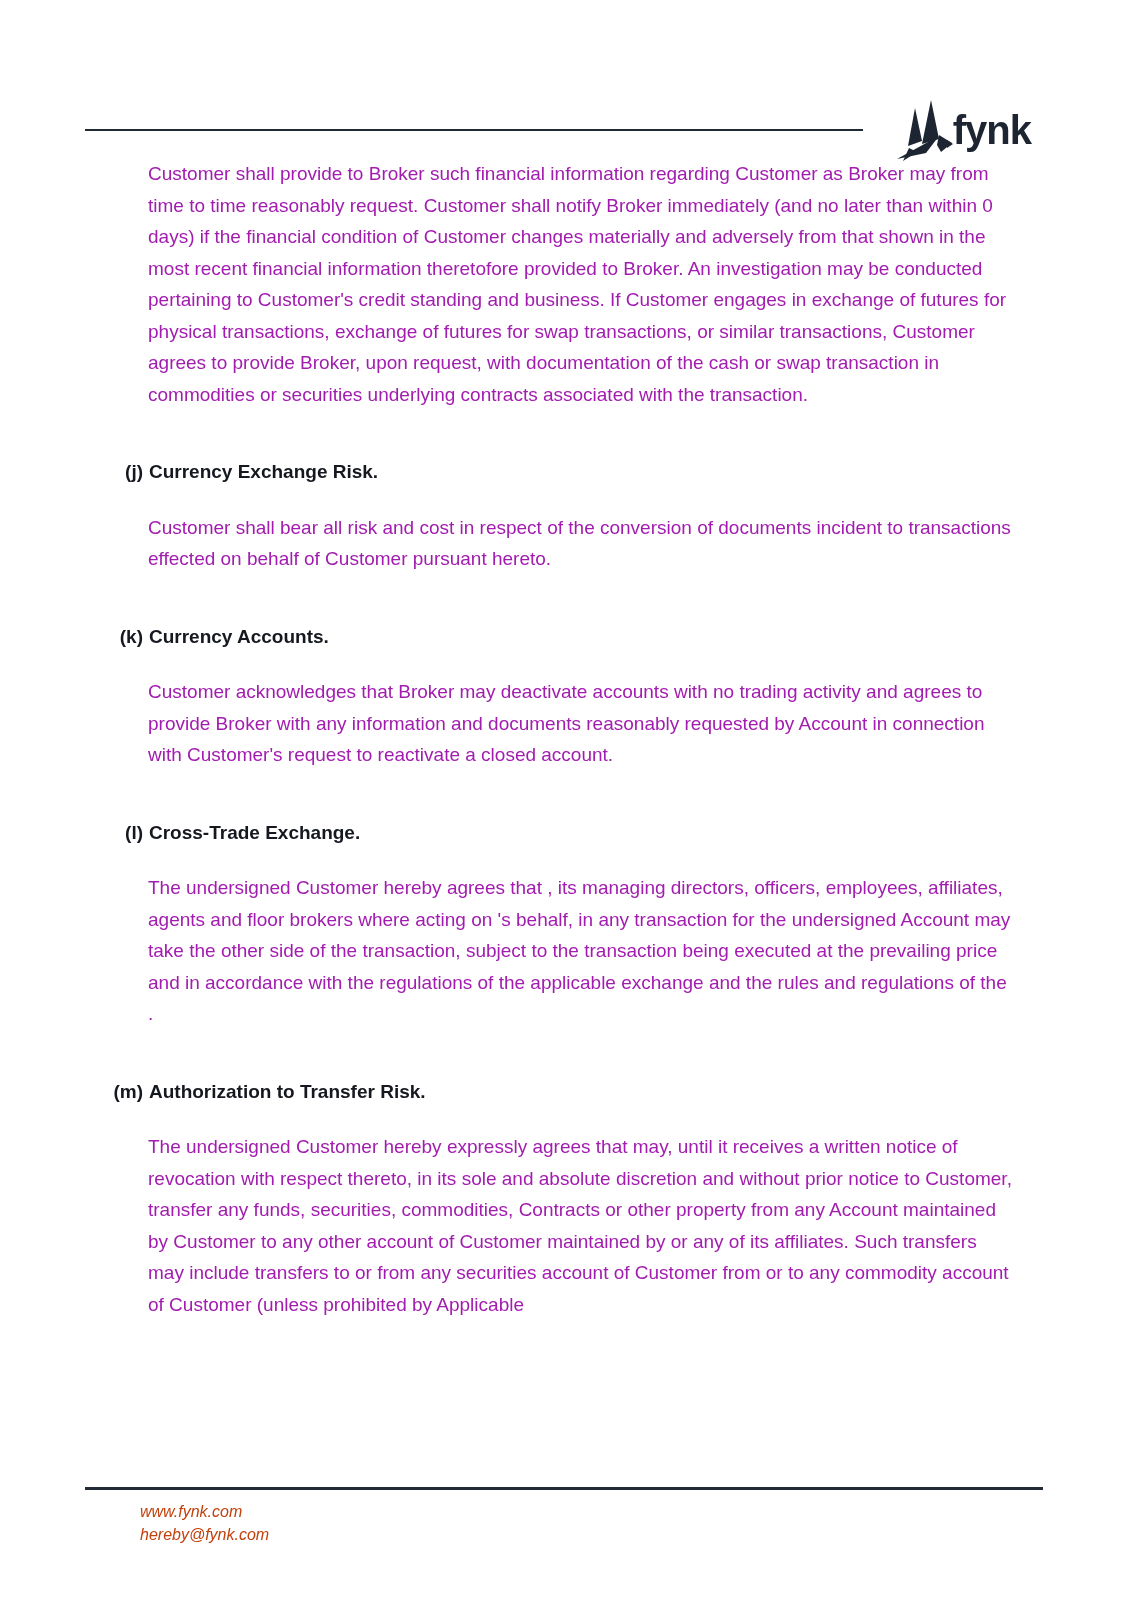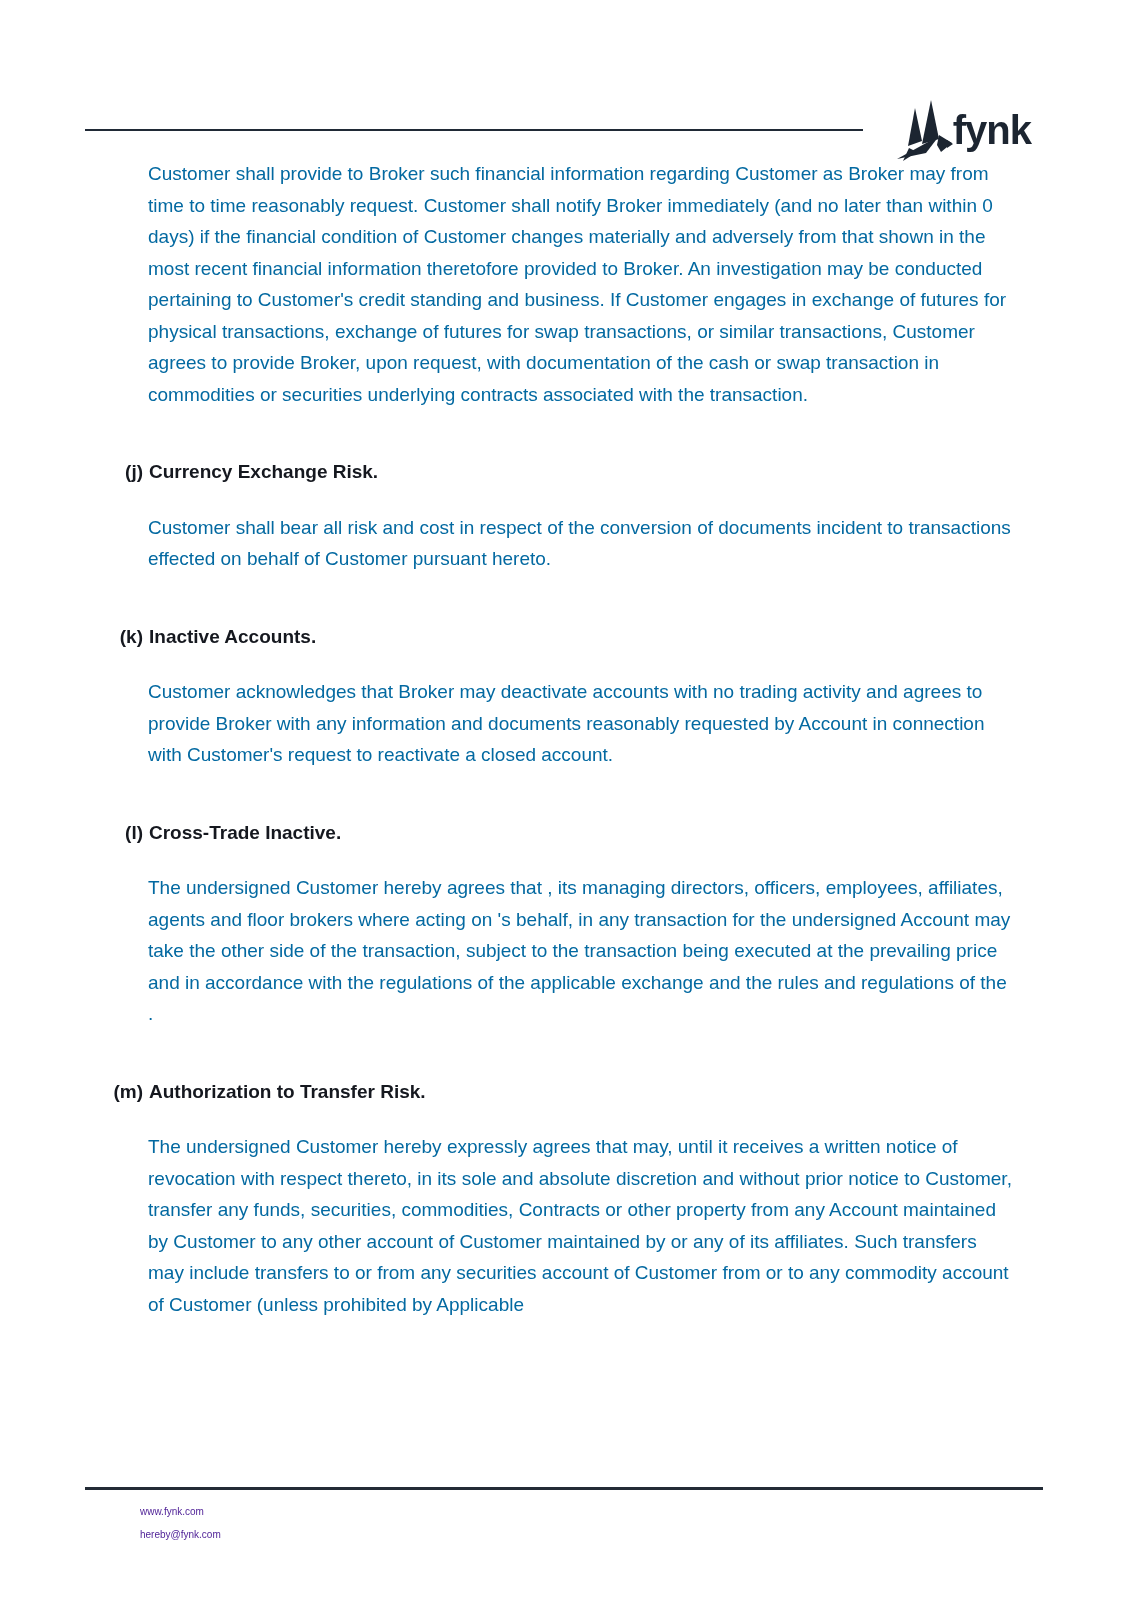--- a/index.html
+++ b/index.html
@@ -43,21 +43,21 @@
   .content {
     position: absolute;
     top: 158px;
     left: 148px;
     width: 868px;
   }
   .para {
     margin: 0 0 46px 0;
     font-size: 19px;
     line-height: 31.5px;
-    color: #0369a1;
+    color: #a21caf;
   }
   .clause-head {
     display: flex;
     margin: 0 0 24px -48px;
     font-size: 19px;
     line-height: 31.5px;
     font-weight: bold;
     color: #15181f;
   }
   .clause-marker {
@@ -71,23 +71,24 @@
   .footer {
     position: absolute;
     left: 85px;
     top: 1487px;
     width: 958px;
     border-top: 3px solid #232b36;
     padding: 10px 0 0 55px;
     box-sizing: border-box;
   }
   .footer-line {
-    font-size: 10px;
+    font-size: 16px;
     line-height: 23px;
-    color: #4c1d95;
+    color: #c2410c;
+    font-style: italic;
   }
 </style>
 </head>
 <body>
 
 <div class="page">
 
   <div class="header">
     <div class="header-rule"></div>
     <div class="logo">
@@ -115,29 +116,29 @@
       <div class="clause-head">
         <span class="clause-marker">(j)</span>
         <span class="clause-title">Currency Exchange Risk.</span>
       </div>
       <p class="para">Customer shall bear all risk and cost in respect of the conversion of documents incident to transactions effected on behalf of Customer pursuant hereto.</p>
     </div>
 
     <div>
       <div class="clause-head">
         <span class="clause-marker">(k)</span>
-        <span class="clause-title">Inactive Accounts.</span>
+        <span class="clause-title">Currency Accounts.</span>
       </div>
       <p class="para">Customer acknowledges that Broker may deactivate accounts with no trading activity and agrees to provide Broker with any information and documents reasonably requested by Account in connection with Customer's request to reactivate a closed account.</p>
     </div>
 
     <div>
       <div class="clause-head">
         <span class="clause-marker">(l)</span>
-        <span class="clause-title">Cross-Trade Inactive.</span>
+        <span class="clause-title">Cross-Trade Exchange.</span>
       </div>
       <p class="para">The undersigned Customer hereby agrees that , its managing directors, officers, employees, affiliates, agents and floor brokers where acting on 's behalf, in any transaction for the undersigned Account may take the other side of the transaction, subject to the transaction being executed at the prevailing price and in accordance with the regulations of the applicable exchange and the rules and regulations of the .</p>
     </div>
 
     <div>
       <div class="clause-head">
         <span class="clause-marker">(m)</span>
         <span class="clause-title">Authorization to Transfer Risk.</span>
       </div>
       <p class="para">The undersigned Customer hereby expressly agrees that may, until it receives a written notice of revocation with respect thereto, in its sole and absolute discretion and without prior notice to Customer, transfer any funds, securities, commodities, Contracts or other property from any Account maintained by Customer to any other account of Customer maintained by or any of its affiliates. Such transfers may include transfers to or from any securities account of Customer from or to any commodity account of Customer (unless prohibited by Applicable</p>

